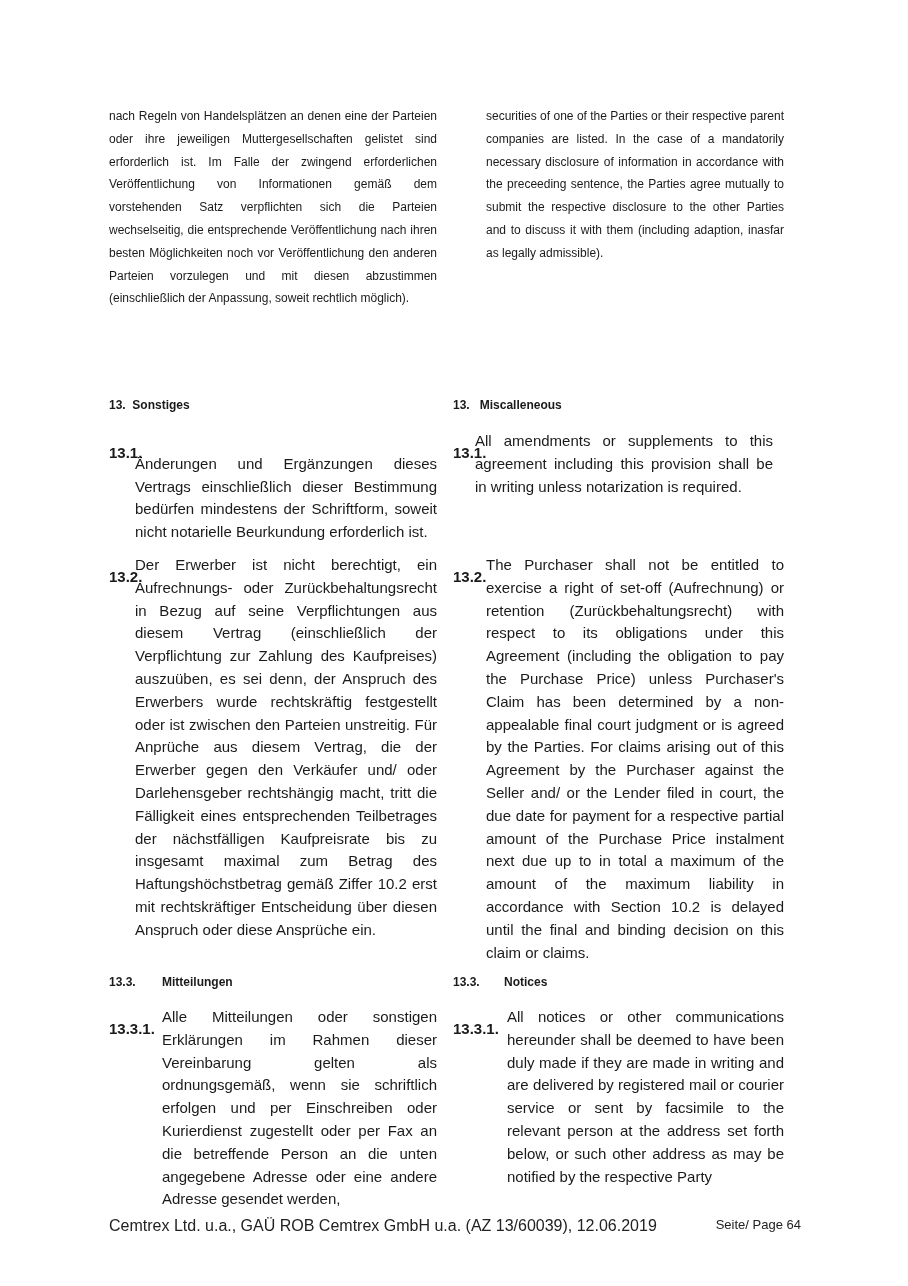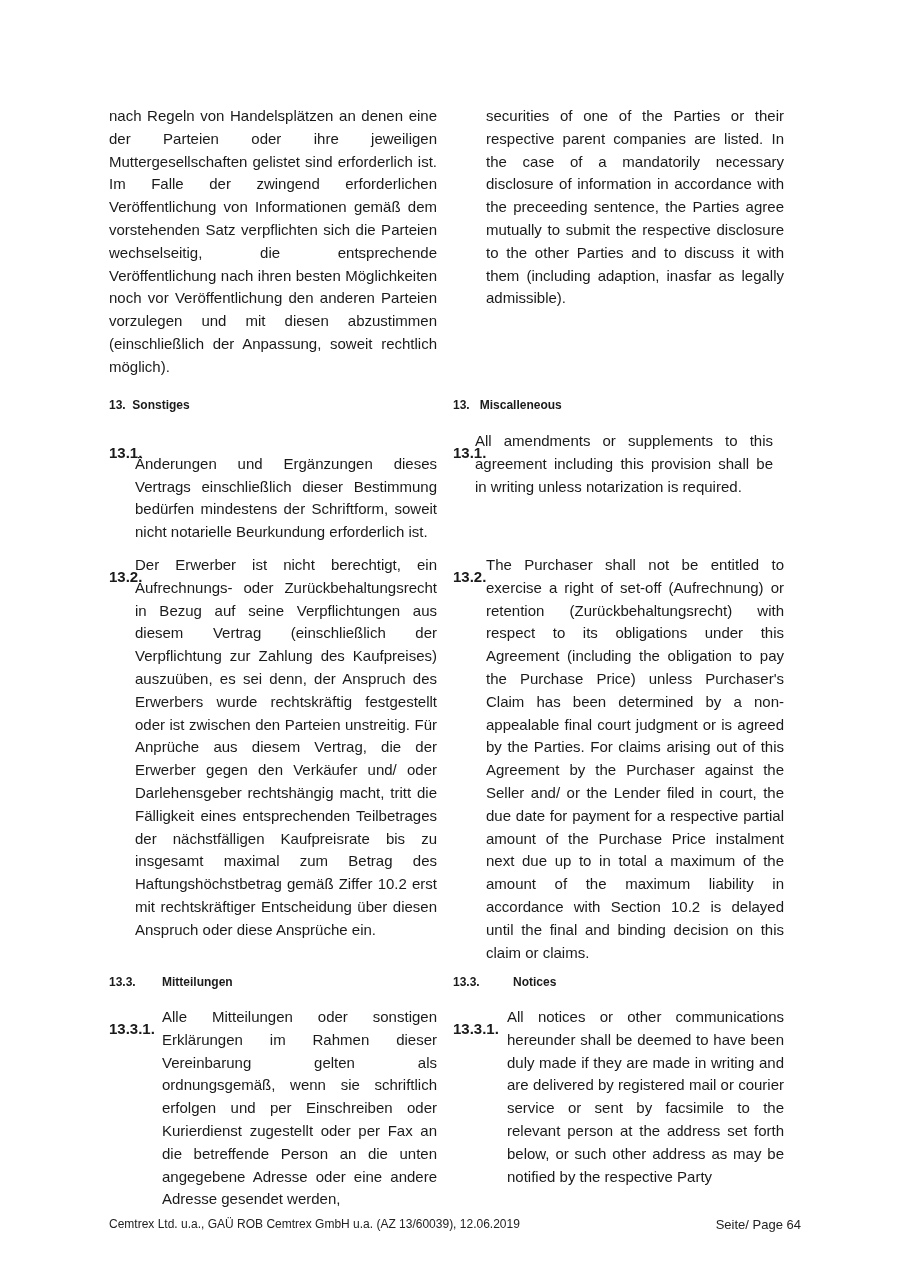--- a/index.html
+++ b/index.html
@@ -1,26 +1,26 @@
 <!DOCTYPE html>
 <html><head>
 <meta charset="utf-8">
 <style>
   html, body { margin: 0; padding: 0; background: #ffffff; }
   body { width: 908px; height: 1286px; position: relative; overflow: hidden;
          font-family: "Liberation Sans", sans-serif; color: #1a1a1a; }
-  .col { position: absolute; width: 328px; font-size: 15px; line-height: 22.8px; }
+  .col { position: absolute; width: 328px; font-size: 12px; line-height: 22.8px; }
   .col-de { left: 109px; }
   .col-en { left: 455px; }
   .para { text-align: justify; }
   .h { position: absolute; font-weight: bold; font-size: 12px; }
   .item { position: absolute; width: 328px; font-size: 15px; line-height: 22.8px; text-align: justify; }
   .item .label { position: absolute; left: 0; top: 12px; font-weight: bold; }
   .item .body { display: block; }
-  .footer { position: absolute; top: 1217px; font-size: 12px; color: #222; }
+  .footer { position: absolute; top: 1217px; font-size: 16px; color: #222; }
 </style>
 </head>
 <body>
 
 <div class="col col-de para" style="top:105px;">nach Regeln von Handelsplätzen an denen eine der Parteien oder ihre jeweiligen Muttergesellschaften gelistet sind erforderlich ist. Im Falle der zwingend erforderlichen Veröffentlichung von Informationen gemäß dem vorstehenden Satz verpflichten sich die Parteien wechselseitig, die entsprechende Veröffentlichung nach ihren besten Möglichkeiten noch vor Veröffentlichung den anderen Parteien vorzulegen und mit diesen abzustimmen (einschließlich der Anpassung, soweit rechtlich möglich).</div>
 <div class="col col-en para" style="top:105px; left:486px; width:298px;">securities of one of the Parties or their respective parent companies are listed. In the case of a mandatorily necessary disclosure of information in accordance with the preceeding sentence, the Parties agree mutually to submit the respective disclosure to the other Parties and to discuss it with them (including adaption, inasfar as legally admissible).</div>
 
 <div class="h" style="left:109px; top:398px;">
   <span>13.</span>&nbsp;
   <span>Sonstiges</span>
@@ -55,21 +55,21 @@
     <span style="display:block;">The Purchaser shall not be entitled to exercise a right of set-off (Aufrechnung) or retention (Zurückbehaltungsrecht) with respect to its obligations under this Agreement (including the obligation to pay the Purchase Price) unless Purchaser's Claim has been determined by a non-appealable final court judgment or is agreed by the Parties. For claims arising out of this Agreement by the Purchaser against the Seller and/ or the Lender filed in court, the due date for payment for a respective partial amount of the Purchase Price instalment next due up to in total a maximum of the amount of the maximum liability in accordance with Section 10.2 is delayed until the final and binding decision on this claim or claims.</span>
   </div>
 </div>
 
 <div class="h" style="left:109px; top:975px;">
   <span>13.3.</span>
   <span style="position:absolute; left:53px; white-space:nowrap;">Mitteilungen</span>
 </div>
 <div class="h" style="left:453px; top:975px;">
   <span>13.3.</span>
-  <span style="position:absolute; left:60px; white-space:nowrap;">Notices</span>
+  <span style="position:absolute; left:51px; white-space:nowrap;">Notices</span>
 </div>
 
 <div class="item" style="left:109px; top:1006px;">
   <span class="label">13.3.1.</span>
   <div class="body" style="margin-left:53px; width:275px;">
     <span style="display:block;">Alle Mitteilungen oder sonstigen Erklärungen im Rahmen dieser Vereinbarung gelten als ordnungsgemäß, wenn sie schriftlich erfolgen und per Einschreiben oder Kurierdienst zugestellt oder per Fax an die betreffende Person an die unten angegebene Adresse oder eine andere Adresse gesendet werden,</span>
   </div>
 </div>
 <div class="item" style="left:453px; top:1006px;">
   <span class="label">13.3.1.</span>

